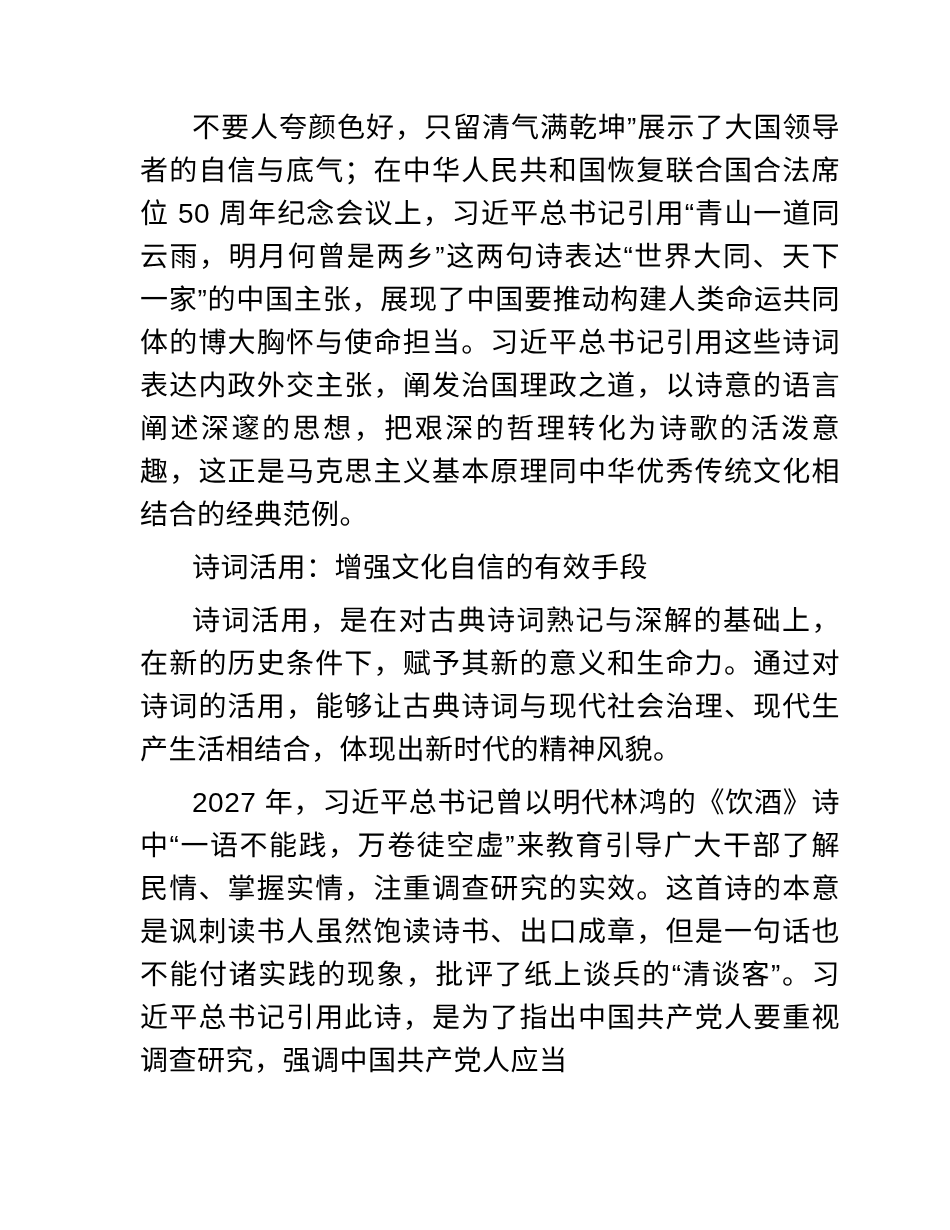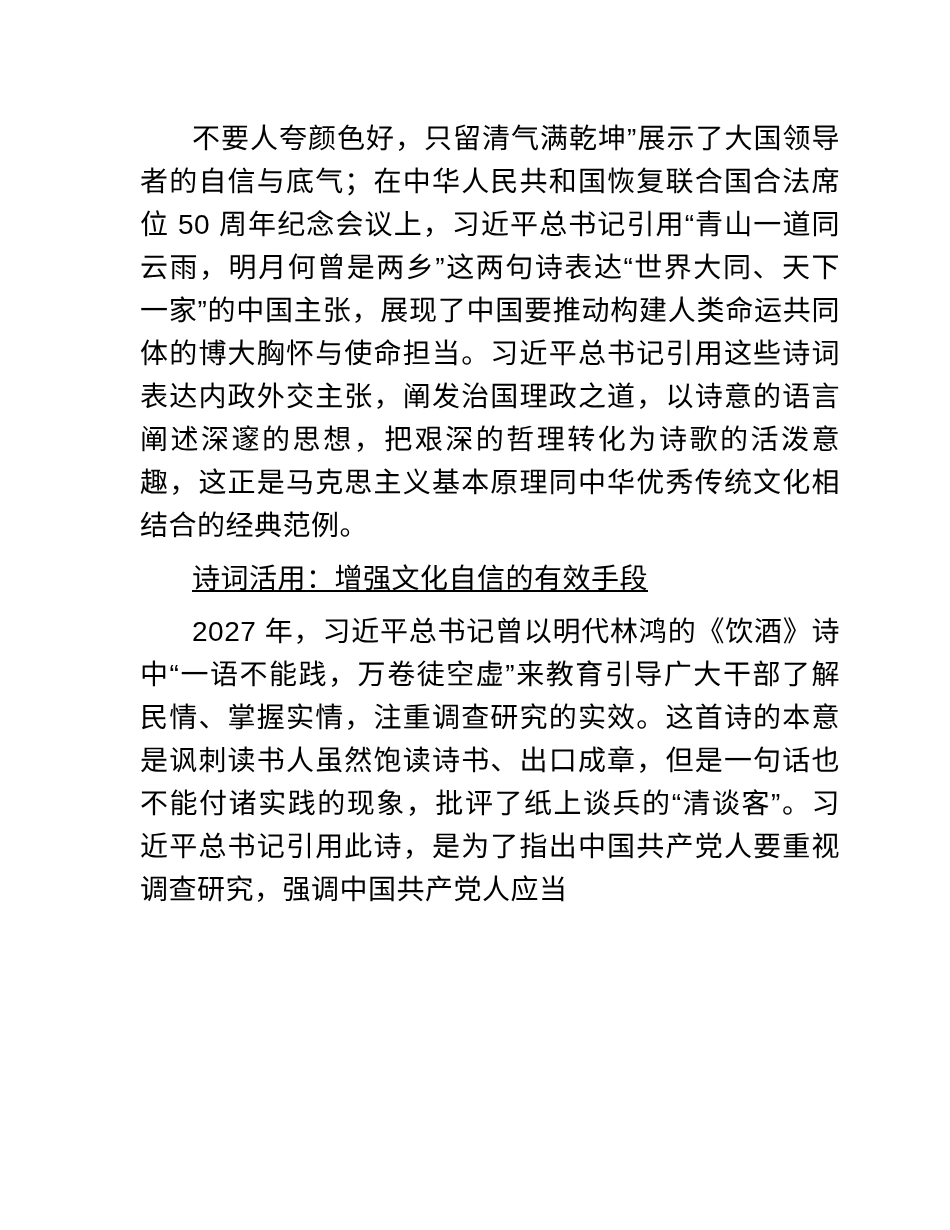--- a/index.html
+++ b/index.html
@@ -11,41 +11,41 @@
     position: relative;
     width: 950px;
     height: 1230px;
     background: #ffffff;
     overflow: hidden;
     font-family: "Liberation Sans", "DejaVu Sans", sans-serif;
     color: #000000;
   }
   .text-block {
     position: absolute;
-    top: 117px;
+    top: 106px;
     left: 140px;
     width: 700px;
   }
   .para {
     margin: 0 0 10px 0;
     font-size: 28px;
     line-height: 43px;
     text-align: justify;
     text-justify: inter-ideograph;
     text-indent: 52px;
     letter-spacing: 0.5px;
     color: #000000;
   }
   .para.heading {
     text-align: left;
-    text-decoration: underline;
   }
 </style>
 </head>
 <body>
 
 <div class="page">
   <div class="text-block">
     <p class="para">不要人夸颜色好，只留清气满乾坤”展示了大国领导者的自信与底气；在中华人民共和国恢复联合国合法席位 50 周年纪念会议上，习近平总书记引用“青山一道同云雨，明月何曾是两乡”这两句诗表达“世界大同、天下一家”的中国主张，展现了中国要推动构建人类命运共同体的博大胸怀与使命担当。习近平总书记引用这些诗词表达内政外交主张，阐发治国理政之道，以诗意的语言阐述深邃的思想，把艰深的哲理转化为诗歌的活泼意趣，这正是马克思主义基本原理同中华优秀传统文化相结合的经典范例。</p>
     <p class="para heading">诗词活用：增强文化自信的有效手段</p>
+    <p class="para">诗词活用，是在对古典诗词熟记与深解的基础上，在新的历史条件下，赋予其新的意义和生命力。通过对诗词的活用，能够让古典诗词与现代社会治理、现代生产生活相结合，体现出新时代的精神风貌。</p>
     <p class="para">2027 年，习近平总书记曾以明代林鸿的《饮酒》诗中“一语不能践，万卷徒空虚”来教育引导广大干部了解民情、掌握实情，注重调查研究的实效。这首诗的本意是讽刺读书人虽然饱读诗书、出口成章，但是一句话也不能付诸实践的现象，批评了纸上谈兵的“清谈客”。习近平总书记引用此诗，是为了指出中国共产党人要重视调查研究，强调中国共产党人应当</p>
   </div>
 </div>
 
 </body></html>

